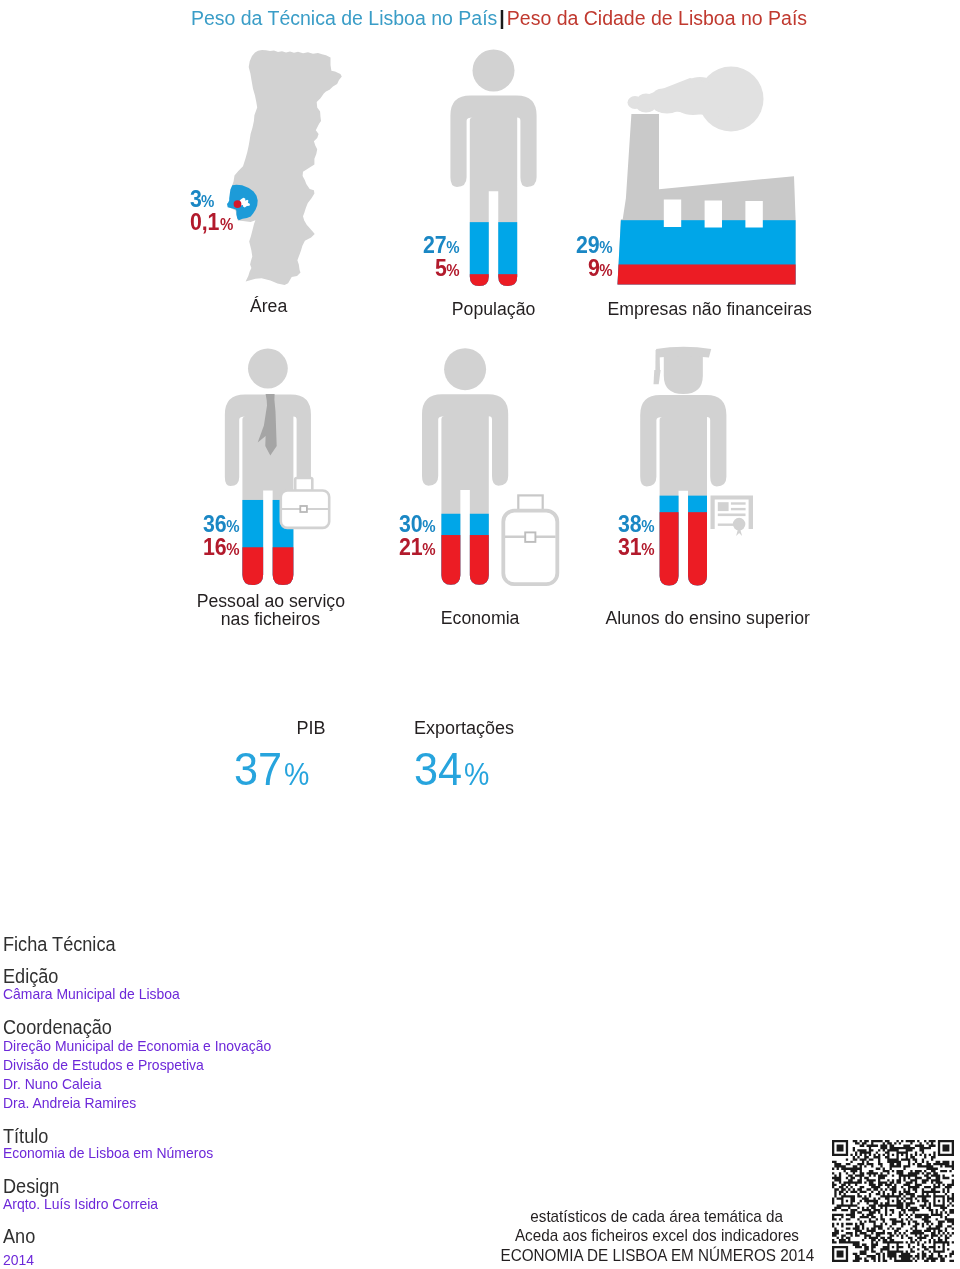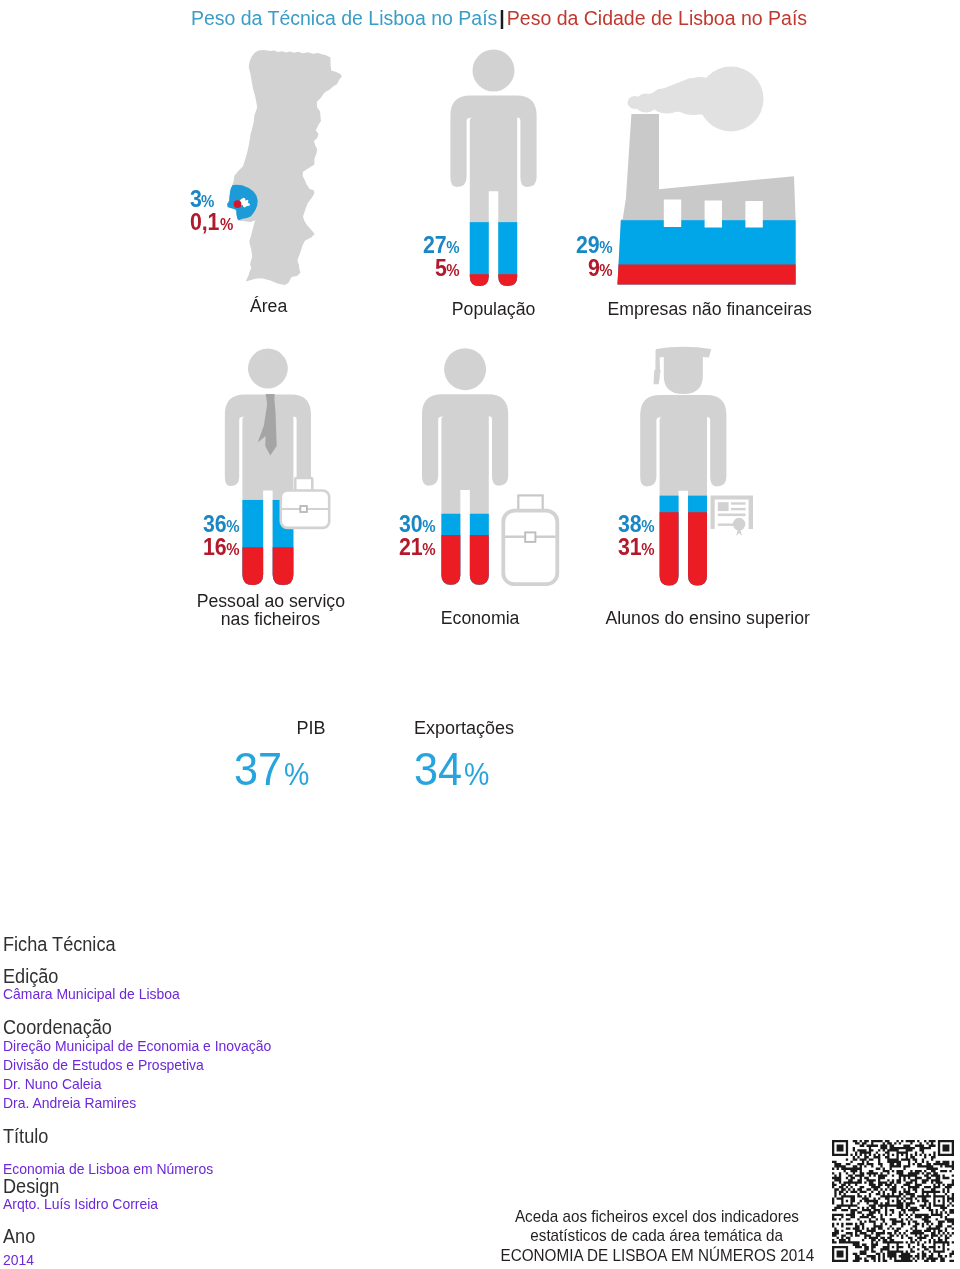--- a/index.html
+++ b/index.html
@@ -223,27 +223,27 @@
 <div id="colophon">
 <div class="col-head" style="top:933.2px;"><span>Ficha Técnica</span></div>
 <div class="col-title" style="top:965.1px;"><span>Edição</span></div>
 <div class="col-line" style="top:984.7px;"><span>Câmara Municipal de Lisboa</span></div>
 <div class="col-title" style="top:1015.7px;"><span>Coordenação</span></div>
 <div class="col-line" style="top:1036.5px;"><span>Direção Municipal de Economia e Inovação</span></div>
 <div class="col-line" style="top:1055.5px;"><span>Divisão de Estudos e Prospetiva</span></div>
 <div class="col-line" style="top:1074.8px;"><span>Dr. Nuno Caleia</span></div>
 <div class="col-line" style="top:1094.0px;"><span>Dra. Andreia Ramires</span></div>
 <div class="col-title" style="top:1124.5px;"><span>Título</span></div>
-<div class="col-line" style="top:1144.1px;margin-top:16px;"><span>Economia de Lisboa em Números</span></div>
+<div class="col-line" style="top:1144.1px;"><span>Economia de Lisboa em Números</span></div>
 <div class="col-title" style="top:1175.1px;"><span>Design</span></div>
 <div class="col-line" style="top:1194.7px;"><span>Arqto. Luís Isidro Correia</span></div>
 <div class="col-title" style="top:1224.9px;"><span>Ano</span></div>
 <div class="col-line" style="top:1251.0px;"><span>2014</span></div>
 </div>
 <div id="qrnote">
+  <div><span>estatísticos de cada área temática da</span></div>
   <div><span>Aceda aos ficheiros excel dos indicadores</span></div>
-  <div><span>estatísticos de cada área temática da</span></div>
   <div><span>ECONOMIA DE LISBOA EM NÚMEROS 2014</span></div>
 </div>
 <div id="qrcode"><svg width="122" height="122" viewBox="0 0 122 122">
         <path d="M0.000 0.000h16.113v2.302h-16.113zM20.717 0.000h4.604v2.302h-4.604zM27.623 0.000h2.302v2.302h-2.302zM32.226 0.000h4.604v2.302h-4.604zM39.132 0.000h11.509v2.302h-11.509zM52.943 0.000h4.604v2.302h-4.604zM64.453 0.000h2.302v2.302h-2.302zM69.057 0.000h2.302v2.302h-2.302zM73.660 0.000h9.208v2.302h-9.208zM85.170 0.000h2.302v2.302h-2.302zM92.075 0.000h2.302v2.302h-2.302zM96.679 0.000h6.906v2.302h-6.906zM105.887 0.000h16.113v2.302h-16.113zM0.000 2.302h2.302v2.302h-2.302zM13.811 2.302h2.302v2.302h-2.302zM23.019 2.302h4.604v2.302h-4.604zM29.925 2.302h4.604v2.302h-4.604zM39.132 2.302h2.302v2.302h-2.302zM50.642 2.302h2.302v2.302h-2.302zM55.245 2.302h4.604v2.302h-4.604zM62.151 2.302h2.302v2.302h-2.302zM66.755 2.302h2.302v2.302h-2.302zM78.264 2.302h2.302v2.302h-2.302zM87.472 2.302h2.302v2.302h-2.302zM94.377 2.302h2.302v2.302h-2.302zM98.981 2.302h2.302v2.302h-2.302zM105.887 2.302h2.302v2.302h-2.302zM119.698 2.302h2.302v2.302h-2.302zM0.000 4.604h2.302v2.302h-2.302zM4.604 4.604h6.906v2.302h-6.906zM13.811 4.604h2.302v2.302h-2.302zM27.623 4.604h4.604v2.302h-4.604zM34.528 4.604h11.509v2.302h-11.509zM48.340 4.604h6.906v2.302h-6.906zM57.547 4.604h4.604v2.302h-4.604zM71.358 4.604h6.906v2.302h-6.906zM82.868 4.604h9.208v2.302h-9.208zM96.679 4.604h6.906v2.302h-6.906zM105.887 4.604h2.302v2.302h-2.302zM110.491 4.604h6.906v2.302h-6.906zM119.698 4.604h2.302v2.302h-2.302zM0.000 6.906h2.302v2.302h-2.302zM4.604 6.906h6.906v2.302h-6.906zM13.811 6.906h2.302v2.302h-2.302zM20.717 6.906h2.302v2.302h-2.302zM36.830 6.906h2.302v2.302h-2.302zM48.340 6.906h6.906v2.302h-6.906zM57.547 6.906h25.321v2.302h-25.321zM87.472 6.906h11.509v2.302h-11.509zM105.887 6.906h2.302v2.302h-2.302zM110.491 6.906h6.906v2.302h-6.906zM119.698 6.906h2.302v2.302h-2.302zM0.000 9.208h2.302v2.302h-2.302zM4.604 9.208h6.906v2.302h-6.906zM13.811 9.208h2.302v2.302h-2.302zM20.717 9.208h2.302v2.302h-2.302zM25.321 9.208h9.208v2.302h-9.208zM36.830 9.208h4.604v2.302h-4.604zM46.038 9.208h2.302v2.302h-2.302zM50.642 9.208h2.302v2.302h-2.302zM55.245 9.208h11.509v2.302h-11.509zM73.660 9.208h6.906v2.302h-6.906zM87.472 9.208h4.604v2.302h-4.604zM105.887 9.208h2.302v2.302h-2.302zM110.491 9.208h6.906v2.302h-6.906zM119.698 9.208h2.302v2.302h-2.302zM0.000 11.509h2.302v2.302h-2.302zM13.811 11.509h2.302v2.302h-2.302zM23.019 11.509h2.302v2.302h-2.302zM27.623 11.509h11.509v2.302h-11.509zM43.736 11.509h2.302v2.302h-2.302zM52.943 11.509h4.604v2.302h-4.604zM64.453 11.509h11.509v2.302h-11.509zM82.868 11.509h2.302v2.302h-2.302zM89.774 11.509h2.302v2.302h-2.302zM101.283 11.509h2.302v2.302h-2.302zM105.887 11.509h2.302v2.302h-2.302zM119.698 11.509h2.302v2.302h-2.302zM0.000 13.811h16.113v2.302h-16.113zM18.415 13.811h2.302v2.302h-2.302zM23.019 13.811h2.302v2.302h-2.302zM27.623 13.811h2.302v2.302h-2.302zM32.226 13.811h2.302v2.302h-2.302zM36.830 13.811h2.302v2.302h-2.302zM41.434 13.811h2.302v2.302h-2.302zM46.038 13.811h2.302v2.302h-2.302zM50.642 13.811h2.302v2.302h-2.302zM55.245 13.811h2.302v2.302h-2.302zM59.849 13.811h2.302v2.302h-2.302zM64.453 13.811h2.302v2.302h-2.302zM69.057 13.811h2.302v2.302h-2.302zM73.660 13.811h2.302v2.302h-2.302zM78.264 13.811h2.302v2.302h-2.302zM82.868 13.811h2.302v2.302h-2.302zM87.472 13.811h2.302v2.302h-2.302zM92.075 13.811h2.302v2.302h-2.302zM96.679 13.811h2.302v2.302h-2.302zM101.283 13.811h2.302v2.302h-2.302zM105.887 13.811h16.113v2.302h-16.113zM20.717 16.113h2.302v2.302h-2.302zM25.321 16.113h2.302v2.302h-2.302zM32.226 16.113h4.604v2.302h-4.604zM41.434 16.113h6.906v2.302h-6.906zM52.943 16.113h4.604v2.302h-4.604zM64.453 16.113h2.302v2.302h-2.302zM73.660 16.113h2.302v2.302h-2.302zM78.264 16.113h4.604v2.302h-4.604zM92.075 16.113h2.302v2.302h-2.302zM98.981 16.113h4.604v2.302h-4.604zM13.811 18.415h2.302v2.302h-2.302zM20.717 18.415h4.604v2.302h-4.604zM27.623 18.415h6.906v2.302h-6.906zM36.830 18.415h4.604v2.302h-4.604zM46.038 18.415h2.302v2.302h-2.302zM55.245 18.415h11.509v2.302h-11.509zM69.057 18.415h9.208v2.302h-9.208zM80.566 18.415h4.604v2.302h-4.604zM89.774 18.415h2.302v2.302h-2.302zM98.981 18.415h2.302v2.302h-2.302zM0.000 20.717h4.604v2.302h-4.604zM18.415 20.717h2.302v2.302h-2.302zM29.925 20.717h2.302v2.302h-2.302zM34.528 20.717h2.302v2.302h-2.302zM46.038 20.717h2.302v2.302h-2.302zM55.245 20.717h13.811v2.302h-13.811zM75.962 20.717h2.302v2.302h-2.302zM82.868 20.717h2.302v2.302h-2.302zM89.774 20.717h2.302v2.302h-2.302zM94.377 20.717h2.302v2.302h-2.302zM103.585 20.717h4.604v2.302h-4.604zM110.491 20.717h6.906v2.302h-6.906zM119.698 20.717h2.302v2.302h-2.302zM2.302 23.019h6.906v2.302h-6.906zM13.811 23.019h4.604v2.302h-4.604zM25.321 23.019h6.906v2.302h-6.906zM34.528 23.019h6.906v2.302h-6.906zM46.038 23.019h4.604v2.302h-4.604zM57.547 23.019h4.604v2.302h-4.604zM64.453 23.019h4.604v2.302h-4.604zM75.962 23.019h2.302v2.302h-2.302zM80.566 23.019h2.302v2.302h-2.302zM85.170 23.019h4.604v2.302h-4.604zM94.377 23.019h4.604v2.302h-4.604zM101.283 23.019h16.113v2.302h-16.113zM119.698 23.019h2.302v2.302h-2.302zM2.302 25.321h11.509v2.302h-11.509zM20.717 25.321h4.604v2.302h-4.604zM27.623 25.321h2.302v2.302h-2.302zM32.226 25.321h2.302v2.302h-2.302zM39.132 25.321h2.302v2.302h-2.302zM48.340 25.321h2.302v2.302h-2.302zM57.547 25.321h11.509v2.302h-11.509zM71.358 25.321h6.906v2.302h-6.906zM85.170 25.321h16.113v2.302h-16.113zM108.189 25.321h2.302v2.302h-2.302zM112.792 25.321h9.208v2.302h-9.208zM0.000 27.623h2.302v2.302h-2.302zM4.604 27.623h2.302v2.302h-2.302zM9.208 27.623h20.717v2.302h-20.717zM43.736 27.623h4.604v2.302h-4.604zM50.642 27.623h2.302v2.302h-2.302zM57.547 27.623h2.302v2.302h-2.302zM71.358 27.623h2.302v2.302h-2.302zM94.377 27.623h11.509v2.302h-11.509zM119.698 27.623h2.302v2.302h-2.302zM11.509 29.925h2.302v2.302h-2.302zM18.415 29.925h6.906v2.302h-6.906zM27.623 29.925h2.302v2.302h-2.302zM36.830 29.925h4.604v2.302h-4.604zM50.642 29.925h6.906v2.302h-6.906zM59.849 29.925h2.302v2.302h-2.302zM64.453 29.925h6.906v2.302h-6.906zM78.264 29.925h2.302v2.302h-2.302zM82.868 29.925h6.906v2.302h-6.906zM92.075 29.925h2.302v2.302h-2.302zM98.981 29.925h4.604v2.302h-4.604zM108.189 29.925h6.906v2.302h-6.906zM117.396 29.925h2.302v2.302h-2.302zM0.000 32.226h2.302v2.302h-2.302zM6.906 32.226h2.302v2.302h-2.302zM13.811 32.226h2.302v2.302h-2.302zM20.717 32.226h2.302v2.302h-2.302zM27.623 32.226h4.604v2.302h-4.604zM34.528 32.226h11.509v2.302h-11.509zM48.340 32.226h2.302v2.302h-2.302zM55.245 32.226h2.302v2.302h-2.302zM64.453 32.226h6.906v2.302h-6.906zM75.962 32.226h11.509v2.302h-11.509zM89.774 32.226h2.302v2.302h-2.302zM94.377 32.226h4.604v2.302h-4.604zM101.283 32.226h4.604v2.302h-4.604zM2.302 34.528h2.302v2.302h-2.302zM6.906 34.528h2.302v2.302h-2.302zM16.113 34.528h4.604v2.302h-4.604zM23.019 34.528h9.208v2.302h-9.208zM36.830 34.528h2.302v2.302h-2.302zM41.434 34.528h2.302v2.302h-2.302zM46.038 34.528h9.208v2.302h-9.208zM59.849 34.528h2.302v2.302h-2.302zM66.755 34.528h18.415v2.302h-18.415zM92.075 34.528h4.604v2.302h-4.604zM98.981 34.528h9.208v2.302h-9.208zM110.491 34.528h2.302v2.302h-2.302zM119.698 34.528h2.302v2.302h-2.302zM0.000 36.830h9.208v2.302h-9.208zM13.811 36.830h2.302v2.302h-2.302zM18.415 36.830h4.604v2.302h-4.604zM27.623 36.830h2.302v2.302h-2.302zM32.226 36.830h4.604v2.302h-4.604zM46.038 36.830h6.906v2.302h-6.906zM66.755 36.830h2.302v2.302h-2.302zM71.358 36.830h2.302v2.302h-2.302zM75.962 36.830h2.302v2.302h-2.302zM82.868 36.830h6.906v2.302h-6.906zM94.377 36.830h4.604v2.302h-4.604zM103.585 36.830h4.604v2.302h-4.604zM110.491 36.830h6.906v2.302h-6.906zM2.302 39.132h6.906v2.302h-6.906zM16.113 39.132h4.604v2.302h-4.604zM25.321 39.132h4.604v2.302h-4.604zM34.528 39.132h9.208v2.302h-9.208zM46.038 39.132h2.302v2.302h-2.302zM55.245 39.132h2.302v2.302h-2.302zM59.849 39.132h2.302v2.302h-2.302zM64.453 39.132h4.604v2.302h-4.604zM71.358 39.132h2.302v2.302h-2.302zM78.264 39.132h6.906v2.302h-6.906zM89.774 39.132h6.906v2.302h-6.906zM98.981 39.132h9.208v2.302h-9.208zM119.698 39.132h2.302v2.302h-2.302zM0.000 41.434h2.302v2.302h-2.302zM6.906 41.434h2.302v2.302h-2.302zM11.509 41.434h18.415v2.302h-18.415zM32.226 41.434h2.302v2.302h-2.302zM36.830 41.434h4.604v2.302h-4.604zM46.038 41.434h9.208v2.302h-9.208zM57.547 41.434h4.604v2.302h-4.604zM64.453 41.434h4.604v2.302h-4.604zM73.660 41.434h6.906v2.302h-6.906zM82.868 41.434h2.302v2.302h-2.302zM89.774 41.434h4.604v2.302h-4.604zM98.981 41.434h2.302v2.302h-2.302zM103.585 41.434h6.906v2.302h-6.906zM119.698 41.434h2.302v2.302h-2.302zM0.000 43.736h4.604v2.302h-4.604zM9.208 43.736h4.604v2.302h-4.604zM16.113 43.736h2.302v2.302h-2.302zM23.019 43.736h2.302v2.302h-2.302zM36.830 43.736h6.906v2.302h-6.906zM46.038 43.736h4.604v2.302h-4.604zM52.943 43.736h6.906v2.302h-6.906zM62.151 43.736h2.302v2.302h-2.302zM71.358 43.736h6.906v2.302h-6.906zM82.868 43.736h6.906v2.302h-6.906zM101.283 43.736h2.302v2.302h-2.302zM105.887 43.736h2.302v2.302h-2.302zM110.491 43.736h2.302v2.302h-2.302zM115.094 43.736h6.906v2.302h-6.906zM0.000 46.038h2.302v2.302h-2.302zM6.906 46.038h4.604v2.302h-4.604zM13.811 46.038h2.302v2.302h-2.302zM18.415 46.038h2.302v2.302h-2.302zM27.623 46.038h4.604v2.302h-4.604zM39.132 46.038h9.208v2.302h-9.208zM55.245 46.038h2.302v2.302h-2.302zM59.849 46.038h4.604v2.302h-4.604zM69.057 46.038h2.302v2.302h-2.302zM75.962 46.038h11.509v2.302h-11.509zM92.075 46.038h6.906v2.302h-6.906zM101.283 46.038h6.906v2.302h-6.906zM112.792 46.038h6.906v2.302h-6.906zM2.302 48.340h4.604v2.302h-4.604zM9.208 48.340h4.604v2.302h-4.604zM16.113 48.340h2.302v2.302h-2.302zM20.717 48.340h2.302v2.302h-2.302zM25.321 48.340h4.604v2.302h-4.604zM34.528 48.340h4.604v2.302h-4.604zM41.434 48.340h4.604v2.302h-4.604zM48.340 48.340h2.302v2.302h-2.302zM52.943 48.340h2.302v2.302h-2.302zM57.547 48.340h6.906v2.302h-6.906zM71.358 48.340h2.302v2.302h-2.302zM75.962 48.340h2.302v2.302h-2.302zM80.566 48.340h4.604v2.302h-4.604zM89.774 48.340h2.302v2.302h-2.302zM98.981 48.340h4.604v2.302h-4.604zM110.491 48.340h2.302v2.302h-2.302zM115.094 48.340h2.302v2.302h-2.302zM2.302 50.642h2.302v2.302h-2.302zM6.906 50.642h4.604v2.302h-4.604zM13.811 50.642h2.302v2.302h-2.302zM18.415 50.642h6.906v2.302h-6.906zM27.623 50.642h6.906v2.302h-6.906zM39.132 50.642h2.302v2.302h-2.302zM46.038 50.642h2.302v2.302h-2.302zM50.642 50.642h2.302v2.302h-2.302zM59.849 50.642h4.604v2.302h-4.604zM66.755 50.642h2.302v2.302h-2.302zM71.358 50.642h6.906v2.302h-6.906zM82.868 50.642h2.302v2.302h-2.302zM89.774 50.642h18.415v2.302h-18.415zM110.491 50.642h2.302v2.302h-2.302zM115.094 50.642h2.302v2.302h-2.302zM2.302 52.943h2.302v2.302h-2.302zM6.906 52.943h2.302v2.302h-2.302zM11.509 52.943h2.302v2.302h-2.302zM25.321 52.943h2.302v2.302h-2.302zM36.830 52.943h2.302v2.302h-2.302zM43.736 52.943h4.604v2.302h-4.604zM50.642 52.943h2.302v2.302h-2.302zM55.245 52.943h2.302v2.302h-2.302zM59.849 52.943h2.302v2.302h-2.302zM66.755 52.943h4.604v2.302h-4.604zM73.660 52.943h9.208v2.302h-9.208zM89.774 52.943h2.302v2.302h-2.302zM94.377 52.943h2.302v2.302h-2.302zM101.283 52.943h2.302v2.302h-2.302zM112.792 52.943h2.302v2.302h-2.302zM119.698 52.943h2.302v2.302h-2.302zM2.302 55.245h2.302v2.302h-2.302zM9.208 55.245h13.811v2.302h-13.811zM25.321 55.245h4.604v2.302h-4.604zM32.226 55.245h2.302v2.302h-2.302zM36.830 55.245h2.302v2.302h-2.302zM48.340 55.245h20.717v2.302h-20.717zM71.358 55.245h2.302v2.302h-2.302zM78.264 55.245h4.604v2.302h-4.604zM85.170 55.245h13.811v2.302h-13.811zM101.283 55.245h11.509v2.302h-11.509zM115.094 55.245h2.302v2.302h-2.302zM119.698 55.245h2.302v2.302h-2.302zM0.000 57.547h2.302v2.302h-2.302zM4.604 57.547h6.906v2.302h-6.906zM18.415 57.547h4.604v2.302h-4.604zM29.925 57.547h6.906v2.302h-6.906zM41.434 57.547h2.302v2.302h-2.302zM46.038 57.547h2.302v2.302h-2.302zM52.943 57.547h4.604v2.302h-4.604zM64.453 57.547h2.302v2.302h-2.302zM69.057 57.547h2.302v2.302h-2.302zM73.660 57.547h6.906v2.302h-6.906zM82.868 57.547h2.302v2.302h-2.302zM89.774 57.547h4.604v2.302h-4.604zM101.283 57.547h2.302v2.302h-2.302zM110.491 57.547h2.302v2.302h-2.302zM115.094 57.547h6.906v2.302h-6.906zM0.000 59.849h2.302v2.302h-2.302zM9.208 59.849h2.302v2.302h-2.302zM13.811 59.849h2.302v2.302h-2.302zM18.415 59.849h4.604v2.302h-4.604zM27.623 59.849h2.302v2.302h-2.302zM32.226 59.849h13.811v2.302h-13.811zM55.245 59.849h2.302v2.302h-2.302zM59.849 59.849h2.302v2.302h-2.302zM64.453 59.849h4.604v2.302h-4.604zM71.358 59.849h2.302v2.302h-2.302zM78.264 59.849h2.302v2.302h-2.302zM85.170 59.849h2.302v2.302h-2.302zM89.774 59.849h6.906v2.302h-6.906zM101.283 59.849h2.302v2.302h-2.302zM105.887 59.849h2.302v2.302h-2.302zM110.491 59.849h2.302v2.302h-2.302zM115.094 59.849h2.302v2.302h-2.302zM119.698 59.849h2.302v2.302h-2.302zM0.000 62.151h2.302v2.302h-2.302zM9.208 62.151h2.302v2.302h-2.302zM18.415 62.151h2.302v2.302h-2.302zM25.321 62.151h2.302v2.302h-2.302zM34.528 62.151h2.302v2.302h-2.302zM41.434 62.151h4.604v2.302h-4.604zM48.340 62.151h2.302v2.302h-2.302zM52.943 62.151h4.604v2.302h-4.604zM64.453 62.151h6.906v2.302h-6.906zM73.660 62.151h9.208v2.302h-9.208zM92.075 62.151h2.302v2.302h-2.302zM96.679 62.151h2.302v2.302h-2.302zM101.283 62.151h2.302v2.302h-2.302zM110.491 62.151h2.302v2.302h-2.302zM117.396 62.151h2.302v2.302h-2.302zM4.604 64.453h20.717v2.302h-20.717zM36.830 64.453h6.906v2.302h-6.906zM46.038 64.453h25.321v2.302h-25.321zM73.660 64.453h4.604v2.302h-4.604zM87.472 64.453h6.906v2.302h-6.906zM96.679 64.453h2.302v2.302h-2.302zM101.283 64.453h11.509v2.302h-11.509zM115.094 64.453h2.302v2.302h-2.302zM119.698 64.453h2.302v2.302h-2.302zM2.302 66.755h6.906v2.302h-6.906zM16.113 66.755h2.302v2.302h-2.302zM25.321 66.755h2.302v2.302h-2.302zM29.925 66.755h2.302v2.302h-2.302zM34.528 66.755h2.302v2.302h-2.302zM39.132 66.755h4.604v2.302h-4.604zM48.340 66.755h2.302v2.302h-2.302zM52.943 66.755h2.302v2.302h-2.302zM64.453 66.755h6.906v2.302h-6.906zM73.660 66.755h2.302v2.302h-2.302zM78.264 66.755h6.906v2.302h-6.906zM89.774 66.755h2.302v2.302h-2.302zM94.377 66.755h4.604v2.302h-4.604zM108.189 66.755h6.906v2.302h-6.906zM0.000 69.057h4.604v2.302h-4.604zM9.208 69.057h6.906v2.302h-6.906zM18.415 69.057h6.906v2.302h-6.906zM29.925 69.057h9.208v2.302h-9.208zM41.434 69.057h6.906v2.302h-6.906zM52.943 69.057h2.302v2.302h-2.302zM57.547 69.057h4.604v2.302h-4.604zM69.057 69.057h4.604v2.302h-4.604zM75.962 69.057h11.509v2.302h-11.509zM96.679 69.057h4.604v2.302h-4.604zM103.585 69.057h2.302v2.302h-2.302zM110.491 69.057h2.302v2.302h-2.302zM117.396 69.057h4.604v2.302h-4.604zM18.415 71.358h4.604v2.302h-4.604zM25.321 71.358h4.604v2.302h-4.604zM36.830 71.358h6.906v2.302h-6.906zM46.038 71.358h2.302v2.302h-2.302zM52.943 71.358h2.302v2.302h-2.302zM59.849 71.358h2.302v2.302h-2.302zM66.755 71.358h2.302v2.302h-2.302zM71.358 71.358h2.302v2.302h-2.302zM80.566 71.358h2.302v2.302h-2.302zM98.981 71.358h2.302v2.302h-2.302zM103.585 71.358h2.302v2.302h-2.302zM108.189 71.358h2.302v2.302h-2.302zM112.792 71.358h2.302v2.302h-2.302zM117.396 71.358h4.604v2.302h-4.604zM0.000 73.660h11.509v2.302h-11.509zM13.811 73.660h9.208v2.302h-9.208zM29.925 73.660h2.302v2.302h-2.302zM34.528 73.660h6.906v2.302h-6.906zM48.340 73.660h2.302v2.302h-2.302zM52.943 73.660h2.302v2.302h-2.302zM57.547 73.660h2.302v2.302h-2.302zM66.755 73.660h4.604v2.302h-4.604zM73.660 73.660h2.302v2.302h-2.302zM78.264 73.660h2.302v2.302h-2.302zM82.868 73.660h13.811v2.302h-13.811zM98.981 73.660h11.509v2.302h-11.509zM115.094 73.660h2.302v2.302h-2.302zM0.000 75.962h2.302v2.302h-2.302zM9.208 75.962h2.302v2.302h-2.302zM18.415 75.962h4.604v2.302h-4.604zM27.623 75.962h9.208v2.302h-9.208zM39.132 75.962h4.604v2.302h-4.604zM48.340 75.962h2.302v2.302h-2.302zM66.755 75.962h2.302v2.302h-2.302zM75.962 75.962h2.302v2.302h-2.302zM82.868 75.962h6.906v2.302h-6.906zM92.075 75.962h6.906v2.302h-6.906zM108.189 75.962h2.302v2.302h-2.302zM112.792 75.962h2.302v2.302h-2.302zM0.000 78.264h4.604v2.302h-4.604zM6.906 78.264h2.302v2.302h-2.302zM13.811 78.264h4.604v2.302h-4.604zM25.321 78.264h2.302v2.302h-2.302zM36.830 78.264h2.302v2.302h-2.302zM43.736 78.264h2.302v2.302h-2.302zM48.340 78.264h4.604v2.302h-4.604zM57.547 78.264h6.906v2.302h-6.906zM69.057 78.264h2.302v2.302h-2.302zM73.660 78.264h2.302v2.302h-2.302zM78.264 78.264h2.302v2.302h-2.302zM89.774 78.264h6.906v2.302h-6.906zM103.585 78.264h2.302v2.302h-2.302zM112.792 78.264h9.208v2.302h-9.208zM27.623 80.566h2.302v2.302h-2.302zM32.226 80.566h2.302v2.302h-2.302zM36.830 80.566h6.906v2.302h-6.906zM50.642 80.566h2.302v2.302h-2.302zM59.849 80.566h11.509v2.302h-11.509zM75.962 80.566h2.302v2.302h-2.302zM80.566 80.566h4.604v2.302h-4.604zM92.075 80.566h6.906v2.302h-6.906zM105.887 80.566h6.906v2.302h-6.906zM115.094 80.566h6.906v2.302h-6.906zM0.000 82.868h2.302v2.302h-2.302zM4.604 82.868h2.302v2.302h-2.302zM9.208 82.868h2.302v2.302h-2.302zM13.811 82.868h6.906v2.302h-6.906zM23.019 82.868h2.302v2.302h-2.302zM27.623 82.868h4.604v2.302h-4.604zM41.434 82.868h2.302v2.302h-2.302zM48.340 82.868h2.302v2.302h-2.302zM52.943 82.868h2.302v2.302h-2.302zM59.849 82.868h4.604v2.302h-4.604zM69.057 82.868h4.604v2.302h-4.604zM75.962 82.868h2.302v2.302h-2.302zM82.868 82.868h4.604v2.302h-4.604zM89.774 82.868h2.302v2.302h-2.302zM94.377 82.868h2.302v2.302h-2.302zM98.981 82.868h2.302v2.302h-2.302zM105.887 82.868h4.604v2.302h-4.604zM119.698 82.868h2.302v2.302h-2.302zM0.000 85.170h2.302v2.302h-2.302zM9.208 85.170h2.302v2.302h-2.302zM23.019 85.170h4.604v2.302h-4.604zM29.925 85.170h2.302v2.302h-2.302zM41.434 85.170h9.208v2.302h-9.208zM57.547 85.170h2.302v2.302h-2.302zM69.057 85.170h2.302v2.302h-2.302zM80.566 85.170h4.604v2.302h-4.604zM89.774 85.170h2.302v2.302h-2.302zM96.679 85.170h2.302v2.302h-2.302zM103.585 85.170h6.906v2.302h-6.906zM115.094 85.170h4.604v2.302h-4.604zM2.302 87.472h2.302v2.302h-2.302zM13.811 87.472h4.604v2.302h-4.604zM20.717 87.472h6.906v2.302h-6.906zM29.925 87.472h2.302v2.302h-2.302zM34.528 87.472h2.302v2.302h-2.302zM39.132 87.472h4.604v2.302h-4.604zM46.038 87.472h4.604v2.302h-4.604zM55.245 87.472h2.302v2.302h-2.302zM59.849 87.472h2.302v2.302h-2.302zM64.453 87.472h4.604v2.302h-4.604zM78.264 87.472h2.302v2.302h-2.302zM82.868 87.472h2.302v2.302h-2.302zM94.377 87.472h13.811v2.302h-13.811zM112.792 87.472h2.302v2.302h-2.302zM119.698 87.472h2.302v2.302h-2.302zM2.302 89.774h4.604v2.302h-4.604zM9.208 89.774h2.302v2.302h-2.302zM23.019 89.774h6.906v2.302h-6.906zM34.528 89.774h9.208v2.302h-9.208zM50.642 89.774h2.302v2.302h-2.302zM62.151 89.774h4.604v2.302h-4.604zM73.660 89.774h2.302v2.302h-2.302zM80.566 89.774h9.208v2.302h-9.208zM92.075 89.774h6.906v2.302h-6.906zM101.283 89.774h2.302v2.302h-2.302zM105.887 89.774h4.604v2.302h-4.604zM112.792 89.774h2.302v2.302h-2.302zM0.000 92.075h6.906v2.302h-6.906zM13.811 92.075h6.906v2.302h-6.906zM23.019 92.075h2.302v2.302h-2.302zM27.623 92.075h6.906v2.302h-6.906zM39.132 92.075h2.302v2.302h-2.302zM43.736 92.075h9.208v2.302h-9.208zM55.245 92.075h4.604v2.302h-4.604zM62.151 92.075h2.302v2.302h-2.302zM66.755 92.075h2.302v2.302h-2.302zM71.358 92.075h2.302v2.302h-2.302zM78.264 92.075h13.811v2.302h-13.811zM98.981 92.075h4.604v2.302h-4.604zM105.887 92.075h2.302v2.302h-2.302zM110.491 92.075h2.302v2.302h-2.302zM115.094 92.075h2.302v2.302h-2.302zM119.698 92.075h2.302v2.302h-2.302zM0.000 94.377h4.604v2.302h-4.604zM9.208 94.377h4.604v2.302h-4.604zM18.415 94.377h2.302v2.302h-2.302zM23.019 94.377h4.604v2.302h-4.604zM32.226 94.377h6.906v2.302h-6.906zM43.736 94.377h4.604v2.302h-4.604zM57.547 94.377h4.604v2.302h-4.604zM64.453 94.377h2.302v2.302h-2.302zM69.057 94.377h2.302v2.302h-2.302zM73.660 94.377h2.302v2.302h-2.302zM82.868 94.377h2.302v2.302h-2.302zM87.472 94.377h2.302v2.302h-2.302zM92.075 94.377h4.604v2.302h-4.604zM98.981 94.377h6.906v2.302h-6.906zM108.189 94.377h2.302v2.302h-2.302zM112.792 94.377h2.302v2.302h-2.302zM117.396 94.377h2.302v2.302h-2.302zM4.604 96.679h2.302v2.302h-2.302zM9.208 96.679h2.302v2.302h-2.302zM13.811 96.679h4.604v2.302h-4.604zM32.226 96.679h2.302v2.302h-2.302zM36.830 96.679h9.208v2.302h-9.208zM48.340 96.679h4.604v2.302h-4.604zM55.245 96.679h4.604v2.302h-4.604zM69.057 96.679h2.302v2.302h-2.302zM75.962 96.679h4.604v2.302h-4.604zM85.170 96.679h9.208v2.302h-9.208zM98.981 96.679h2.302v2.302h-2.302zM105.887 96.679h2.302v2.302h-2.302zM112.792 96.679h4.604v2.302h-4.604zM0.000 98.981h2.302v2.302h-2.302zM6.906 98.981h6.906v2.302h-6.906zM16.113 98.981h2.302v2.302h-2.302zM29.925 98.981h2.302v2.302h-2.302zM39.132 98.981h4.604v2.302h-4.604zM46.038 98.981h2.302v2.302h-2.302zM50.642 98.981h4.604v2.302h-4.604zM57.547 98.981h4.604v2.302h-4.604zM78.264 98.981h2.302v2.302h-2.302zM82.868 98.981h2.302v2.302h-2.302zM87.472 98.981h2.302v2.302h-2.302zM96.679 98.981h2.302v2.302h-2.302zM101.283 98.981h2.302v2.302h-2.302zM105.887 98.981h4.604v2.302h-4.604zM112.792 98.981h2.302v2.302h-2.302zM0.000 101.283h4.604v2.302h-4.604zM6.906 101.283h20.717v2.302h-20.717zM39.132 101.283h2.302v2.302h-2.302zM43.736 101.283h2.302v2.302h-2.302zM50.642 101.283h20.717v2.302h-20.717zM73.660 101.283h2.302v2.302h-2.302zM78.264 101.283h4.604v2.302h-4.604zM85.170 101.283h2.302v2.302h-2.302zM92.075 101.283h2.302v2.302h-2.302zM96.679 101.283h2.302v2.302h-2.302zM101.283 101.283h16.113v2.302h-16.113zM119.698 101.283h2.302v2.302h-2.302zM20.717 103.585h6.906v2.302h-6.906zM29.925 103.585h4.604v2.302h-4.604zM39.132 103.585h6.906v2.302h-6.906zM55.245 103.585h2.302v2.302h-2.302zM64.453 103.585h2.302v2.302h-2.302zM75.962 103.585h2.302v2.302h-2.302zM85.170 103.585h2.302v2.302h-2.302zM89.774 103.585h2.302v2.302h-2.302zM101.283 103.585h2.302v2.302h-2.302zM110.491 103.585h2.302v2.302h-2.302zM115.094 103.585h2.302v2.302h-2.302zM0.000 105.887h16.113v2.302h-16.113zM23.019 105.887h6.906v2.302h-6.906zM32.226 105.887h4.604v2.302h-4.604zM39.132 105.887h4.604v2.302h-4.604zM50.642 105.887h6.906v2.302h-6.906zM59.849 105.887h2.302v2.302h-2.302zM64.453 105.887h6.906v2.302h-6.906zM75.962 105.887h2.302v2.302h-2.302zM80.566 105.887h2.302v2.302h-2.302zM89.774 105.887h4.604v2.302h-4.604zM96.679 105.887h6.906v2.302h-6.906zM105.887 105.887h2.302v2.302h-2.302zM110.491 105.887h2.302v2.302h-2.302zM0.000 108.189h2.302v2.302h-2.302zM13.811 108.189h2.302v2.302h-2.302zM32.226 108.189h4.604v2.302h-4.604zM39.132 108.189h2.302v2.302h-2.302zM48.340 108.189h9.208v2.302h-9.208zM64.453 108.189h2.302v2.302h-2.302zM78.264 108.189h2.302v2.302h-2.302zM85.170 108.189h2.302v2.302h-2.302zM92.075 108.189h4.604v2.302h-4.604zM101.283 108.189h2.302v2.302h-2.302zM110.491 108.189h2.302v2.302h-2.302zM115.094 108.189h2.302v2.302h-2.302zM0.000 110.491h2.302v2.302h-2.302zM4.604 110.491h6.906v2.302h-6.906zM13.811 110.491h2.302v2.302h-2.302zM27.623 110.491h6.906v2.302h-6.906zM39.132 110.491h4.604v2.302h-4.604zM48.340 110.491h2.302v2.302h-2.302zM55.245 110.491h16.113v2.302h-16.113zM73.660 110.491h2.302v2.302h-2.302zM78.264 110.491h4.604v2.302h-4.604zM89.774 110.491h2.302v2.302h-2.302zM96.679 110.491h2.302v2.302h-2.302zM101.283 110.491h11.509v2.302h-11.509zM119.698 110.491h2.302v2.302h-2.302zM0.000 112.792h2.302v2.302h-2.302zM4.604 112.792h6.906v2.302h-6.906zM13.811 112.792h2.302v2.302h-2.302zM20.717 112.792h4.604v2.302h-4.604zM27.623 112.792h6.906v2.302h-6.906zM43.736 112.792h4.604v2.302h-4.604zM50.642 112.792h2.302v2.302h-2.302zM55.245 112.792h9.208v2.302h-9.208zM69.057 112.792h9.208v2.302h-9.208zM85.170 112.792h2.302v2.302h-2.302zM89.774 112.792h4.604v2.302h-4.604zM98.981 112.792h2.302v2.302h-2.302zM105.887 112.792h2.302v2.302h-2.302zM117.396 112.792h4.604v2.302h-4.604zM0.000 115.094h2.302v2.302h-2.302zM4.604 115.094h6.906v2.302h-6.906zM13.811 115.094h2.302v2.302h-2.302zM23.019 115.094h4.604v2.302h-4.604zM34.528 115.094h9.208v2.302h-9.208zM46.038 115.094h2.302v2.302h-2.302zM50.642 115.094h2.302v2.302h-2.302zM55.245 115.094h9.208v2.302h-9.208zM66.755 115.094h13.811v2.302h-13.811zM82.868 115.094h4.604v2.302h-4.604zM89.774 115.094h4.604v2.302h-4.604zM96.679 115.094h4.604v2.302h-4.604zM105.887 115.094h4.604v2.302h-4.604zM112.792 115.094h2.302v2.302h-2.302zM117.396 115.094h2.302v2.302h-2.302zM0.000 117.396h2.302v2.302h-2.302zM13.811 117.396h2.302v2.302h-2.302zM23.019 117.396h6.906v2.302h-6.906zM32.226 117.396h2.302v2.302h-2.302zM39.132 117.396h4.604v2.302h-4.604zM46.038 117.396h2.302v2.302h-2.302zM50.642 117.396h2.302v2.302h-2.302zM57.547 117.396h2.302v2.302h-2.302zM62.151 117.396h2.302v2.302h-2.302zM69.057 117.396h9.208v2.302h-9.208zM80.566 117.396h2.302v2.302h-2.302zM85.170 117.396h2.302v2.302h-2.302zM89.774 117.396h2.302v2.302h-2.302zM94.377 117.396h11.509v2.302h-11.509zM108.189 117.396h4.604v2.302h-4.604zM0.000 119.698h16.113v2.302h-16.113zM20.717 119.698h6.906v2.302h-6.906zM32.226 119.698h4.604v2.302h-4.604zM41.434 119.698h2.302v2.302h-2.302zM46.038 119.698h2.302v2.302h-2.302zM50.642 119.698h4.604v2.302h-4.604zM62.151 119.698h18.415v2.302h-18.415zM82.868 119.698h2.302v2.302h-2.302zM92.075 119.698h4.604v2.302h-4.604zM98.981 119.698h4.604v2.302h-4.604zM108.189 119.698h4.604v2.302h-4.604zM117.396 119.698h4.604v2.302h-4.604z" fill="#1a1a1a"></path>
       </svg></div>
 </div>
 
 </body></html>

